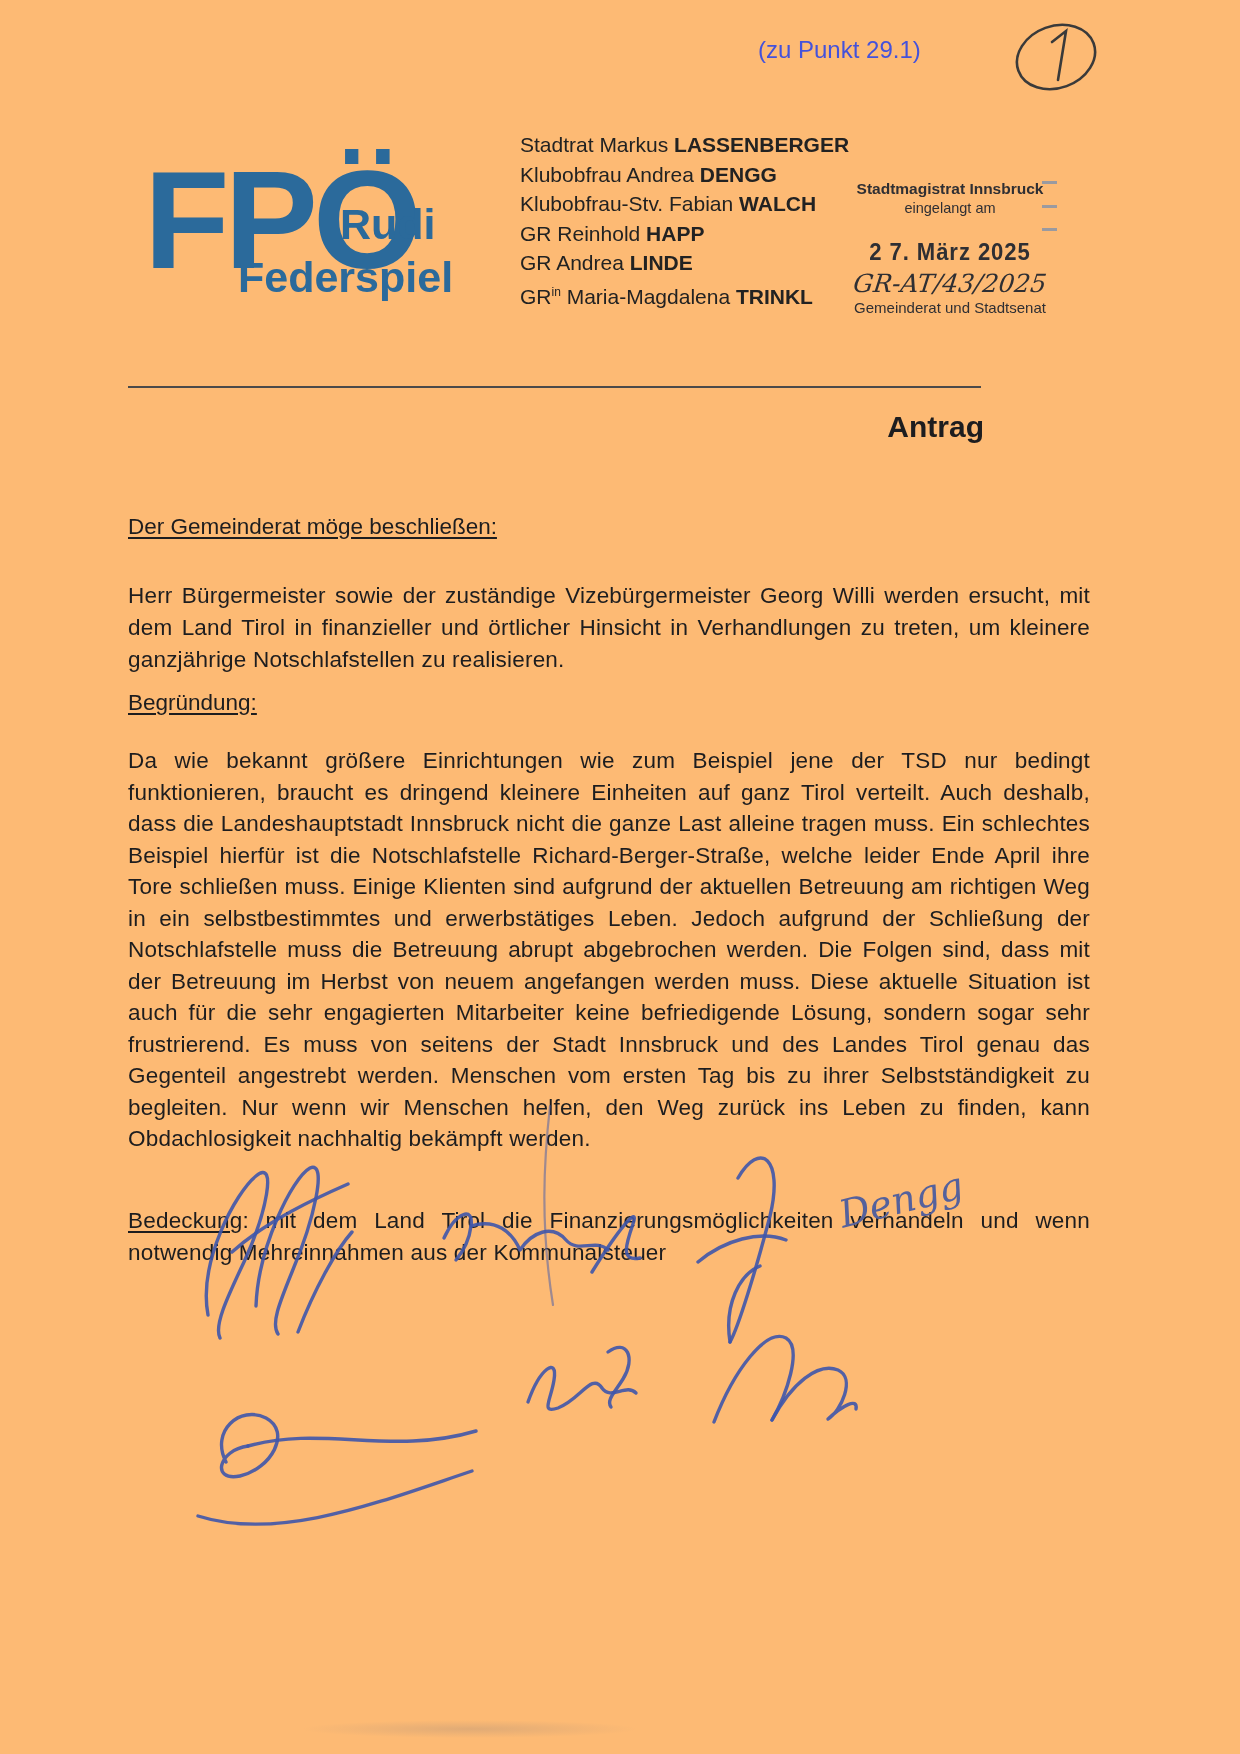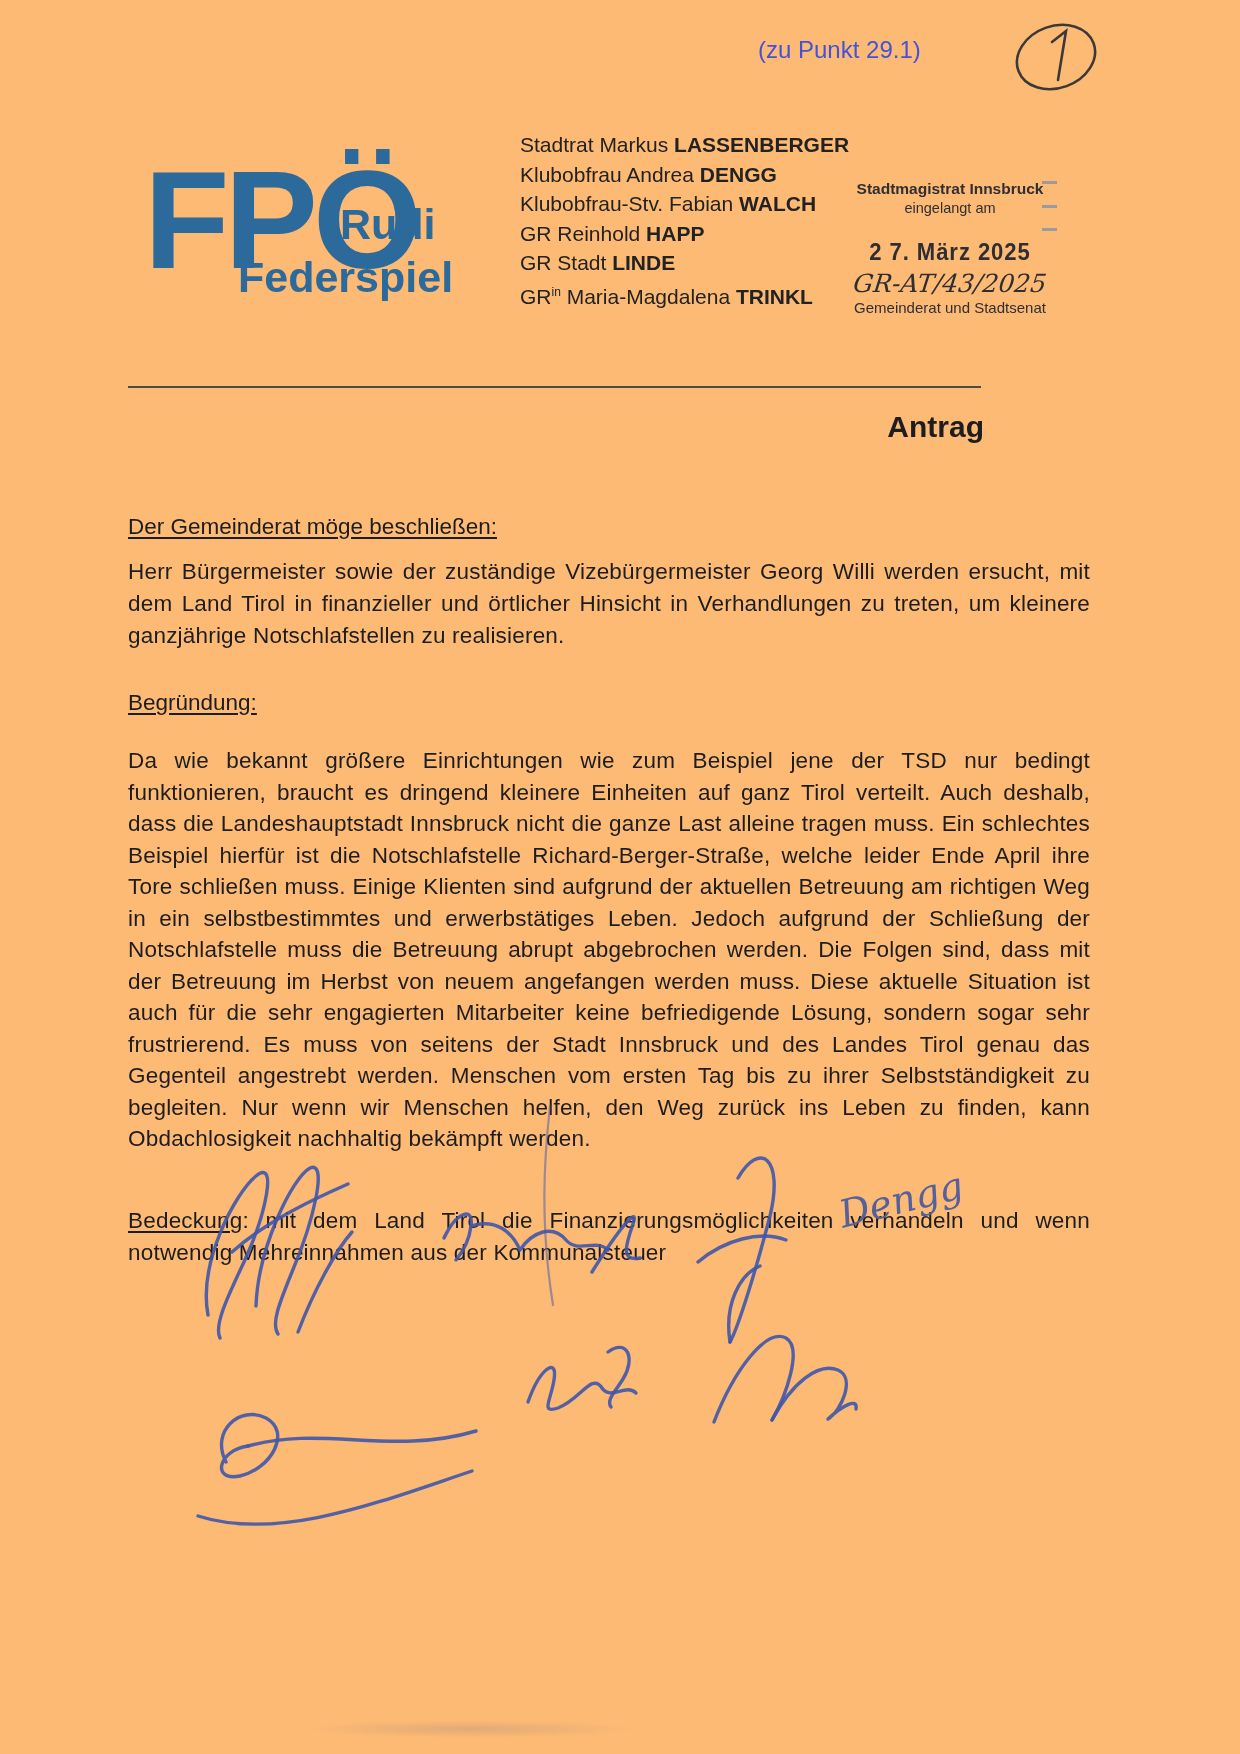--- a/index.html
+++ b/index.html
@@ -26,21 +26,21 @@
   .handwriting{font-family:"DejaVu Serif",serif;font-style:italic;}
   .edge-dash{position:absolute;left:1042px;width:15px;height:2.5px;background:#9a9aa0;}
   
   .separator{position:absolute;left:128px;top:386px;width:853px;height:2px;background:#4a4a4a;}
   .doc-title{position:absolute;left:128px;top:410px;width:856px;text-align:right;font-size:30px;font-weight:700;}
   .doc-subtitle{position:absolute;left:128px;top:450px;width:856px;text-align:center;font-size:23px;font-weight:700;}
   .h-underline{text-decoration:underline;text-underline-offset:3px;}
   .sec-heading{position:absolute;left:128px;font-size:22.5px;}
   .body-par{position:absolute;left:128px;width:962px;font-size:22.5px;line-height:32px;text-align:justify;letter-spacing:.2px;}
   #res-heading{top:514px;text-align:right;}
-  #res-par{top:556px;}
+  #res-par{top:580px;}
   #just-heading{top:690px;}
   #just-par{top:745px;line-height:31.5px;}
   #coverage-par{top:1205px;}
   
   .sig-svg{position:absolute;left:140px;top:1100px;}
   .sig-svg path{stroke:var(--ink-blue,#3f57ab);fill:none;stroke-width:3.4;stroke-linecap:round;stroke-linejoin:round;opacity:.9;}
   .sig-svg path.faint{stroke-width:2.2;opacity:.5;}
   .sig-name{position:absolute;left:838px;top:1178px;font-size:38px;color:#55619c;
     transform:rotate(-14deg);font-family:"DejaVu Serif",serif;font-style:italic;}
   .circle-svg path,.circle-svg ellipse{stroke:#3a3a3a;fill:none;stroke-width:2.6;stroke-linecap:round;}
@@ -63,21 +63,21 @@
 
   <div class="logo-org">FPÖ</div>
   <div class="logo-first">Rudi</div>
   <div class="logo-last">Federspiel</div>
 
   <div class="authors">
     <div><span>Stadtrat Markus </span><b>LASSENBERGER</b></div>
     <div><span>Klubobfrau Andrea </span><b>DENGG</b></div>
     <div><span>Klubobfrau-Stv. Fabian </span><b>WALCH</b></div>
     <div><span>GR Reinhold </span><b>HAPP</b></div>
-    <div><span>GR Stadt </span><b>LINDE</b></div>
+    <div><span>GR Andrea </span><b>LINDE</b></div>
     <div><span>GR</span><sup>in</sup><span> Maria-Magdalena </span><b>TRINKL</b></div>
   </div>
 
   <div class="stamp">
     <div class="stamp-line1">Stadtmagistrat Innsbruck</div>
     <div class="stamp-line2">eingelangt am</div>
     <div class="stamp-date">2 7. März 2025</div>
     <div class="stamp-ref handwriting">GR-AT/43/2025</div>
     <div class="stamp-line3">Gemeinderat und Stadtsenat</div>
   </div>

